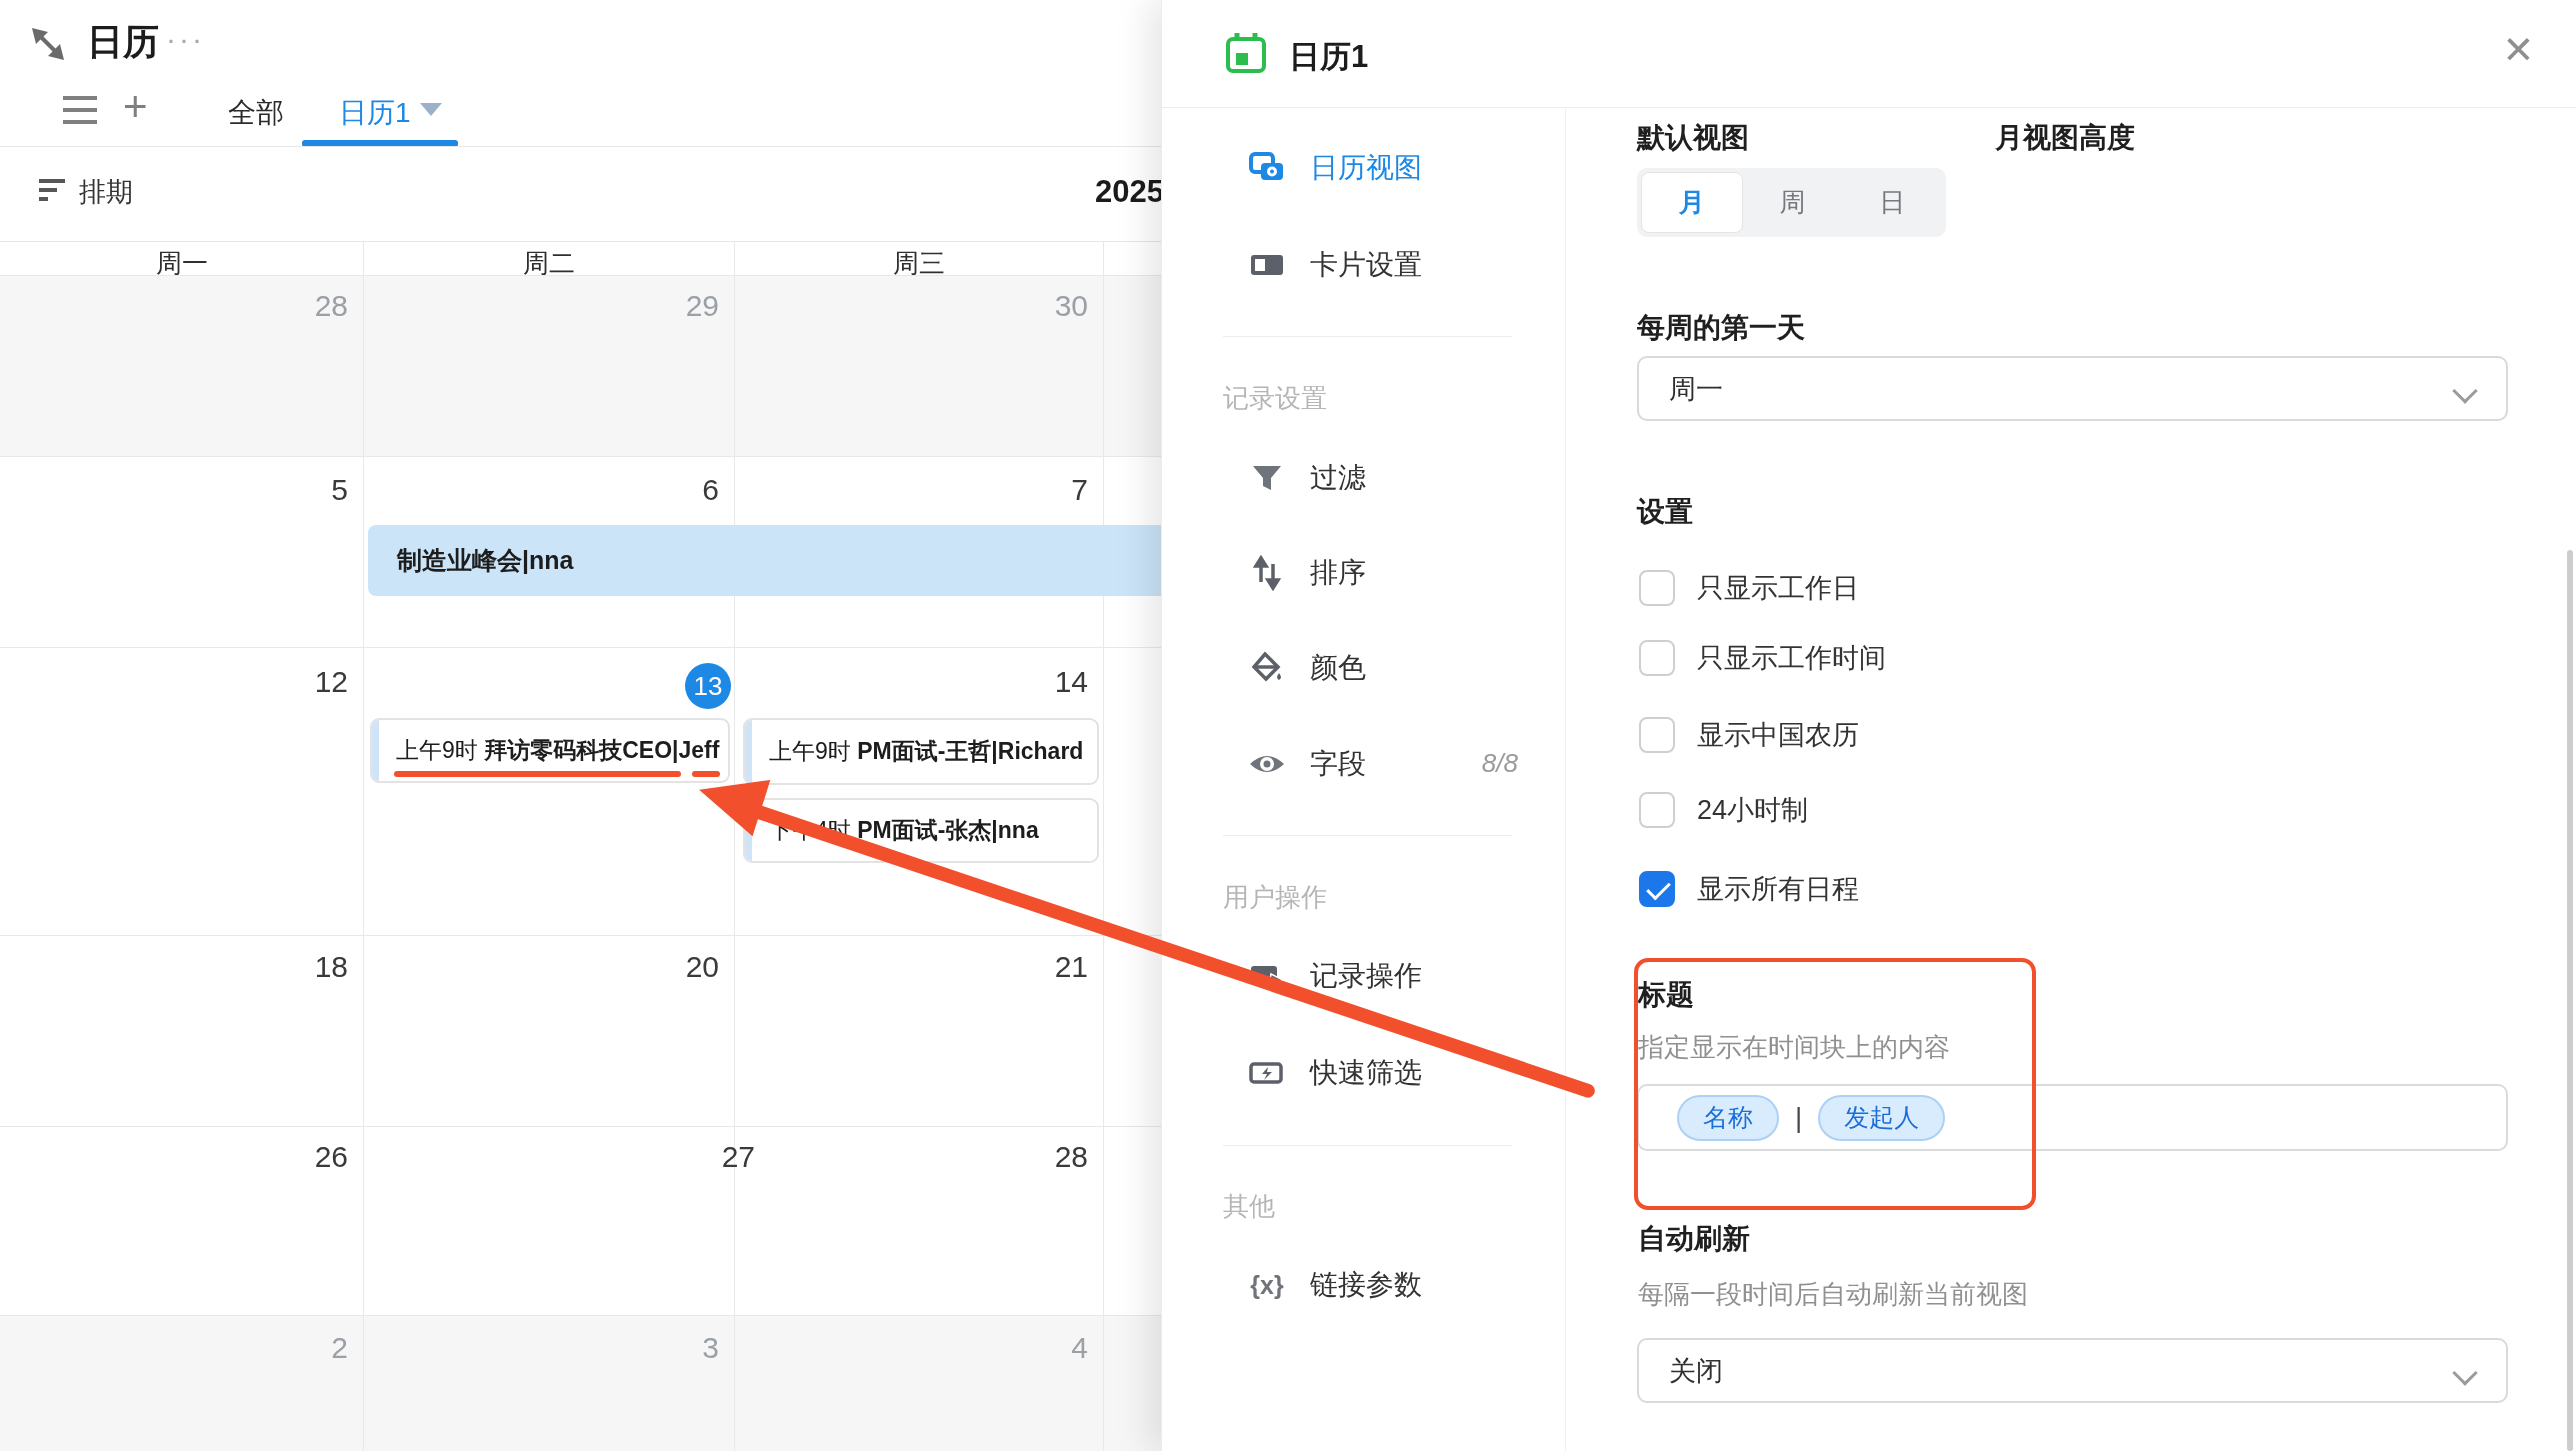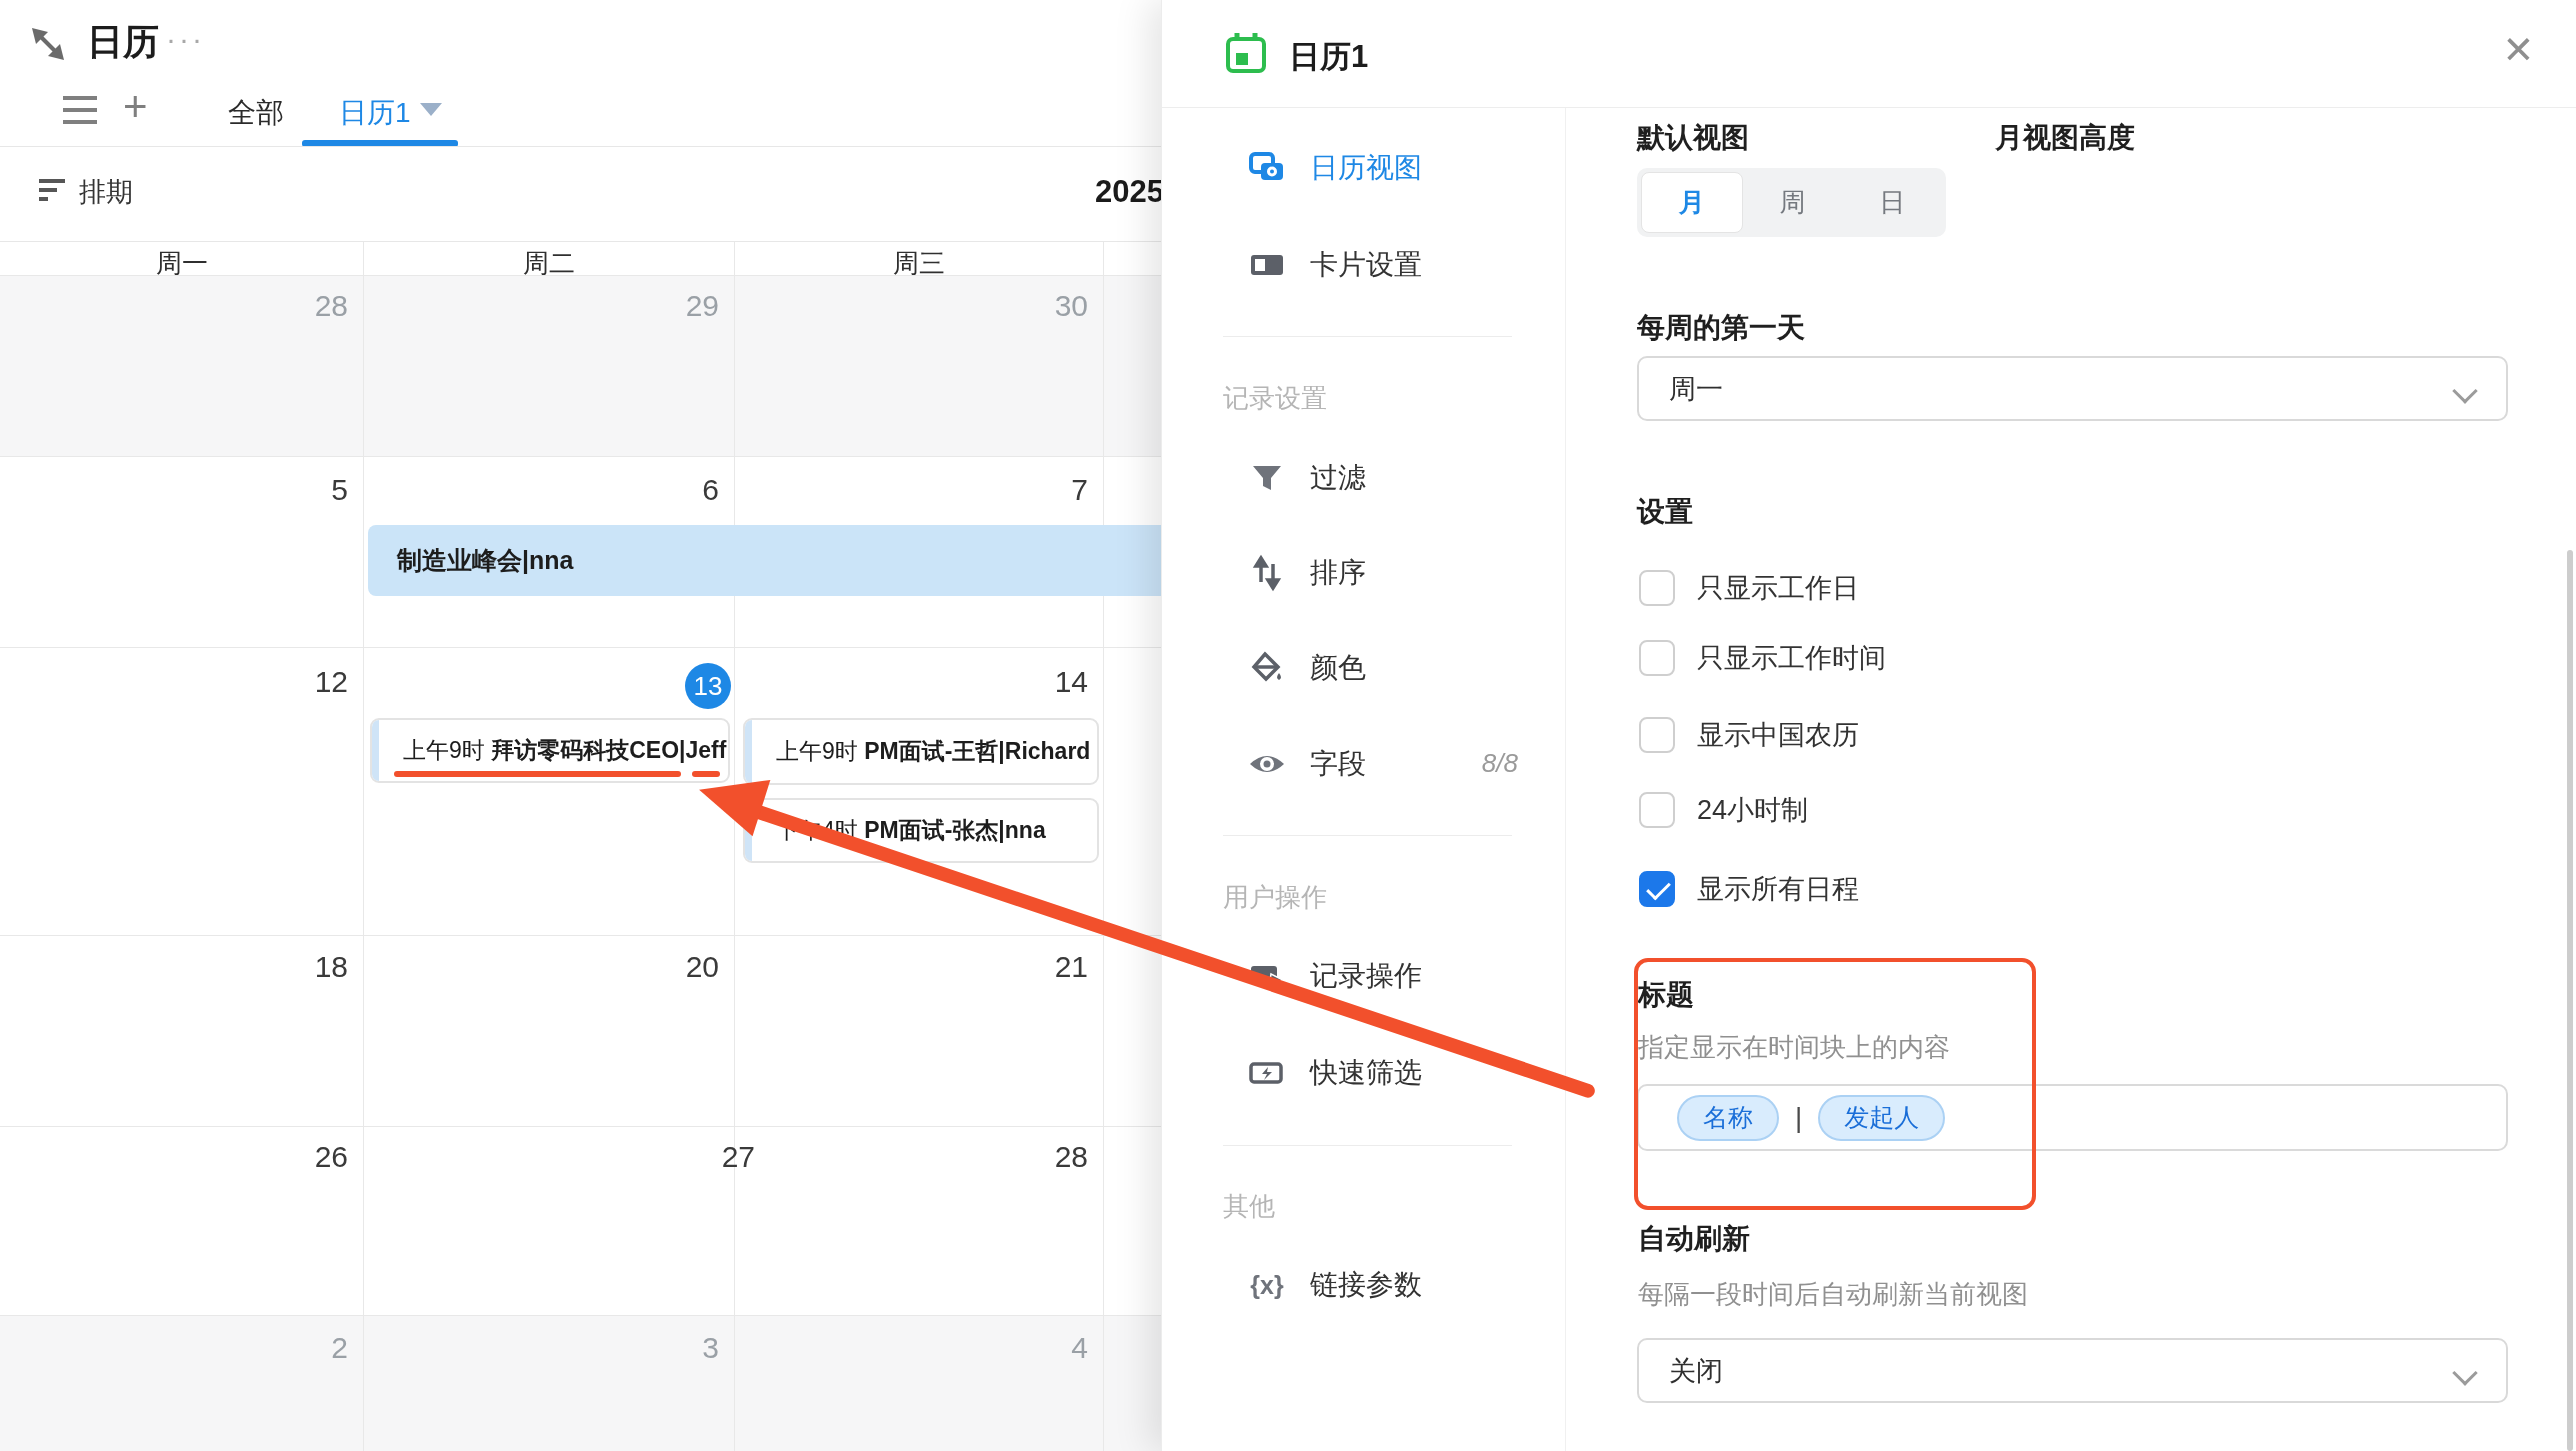--- a/index.html
+++ b/index.html
@@ -37,21 +37,21 @@
   .daynum{width:79px;text-align:right;font-size:30px;color:#3a3a3a;}
   .daynum.muted{color:#9aa0a6;}
   .today-badge{left:685px;top:663px;width:46px;height:46px;border-radius:50%;background:#1e88e5;color:#fff;
     display:flex;align-items:center;justify-content:center;font-size:26px;}
 
   .event-bar{left:368px;top:525px;width:1158px;height:71px;background:#cbe4f8;border-radius:8px;
     display:flex;align-items:center;padding-left:29px;box-sizing:border-box;font-size:25px;font-weight:700;color:#1d1d1d;}
   .event-card{background:#fff;border:2px solid #e3e3e3;border-radius:9px;box-sizing:border-box;
     display:flex;align-items:center;overflow:hidden;white-space:nowrap;}
   .event-card .stripe{flex:0 0 7px;height:100%;background:#cfe4f7;}
-  .event-card .etxt{padding-left:24px;font-size:23px;color:#1d1d1d;}
+  .event-card .etxt{padding-left:17px;font-size:23px;color:#1d1d1d;}
   .event-card .etime{font-weight:400;}
   .event-card .etitle{font-weight:700;}
   .card-a{left:370px;top:718px;width:360px;height:65px;}
   .card-b{left:743px;top:718px;width:356px;height:67px;}
   .card-c{left:743px;top:798px;width:356px;height:65px;}
 
   .uline{height:6px;background:#f2502c;border-radius:3px;z-index:6;}
   .ul1{left:394px;top:771px;width:287px;}
   .ul2{left:692px;top:771px;width:28px;}
 

